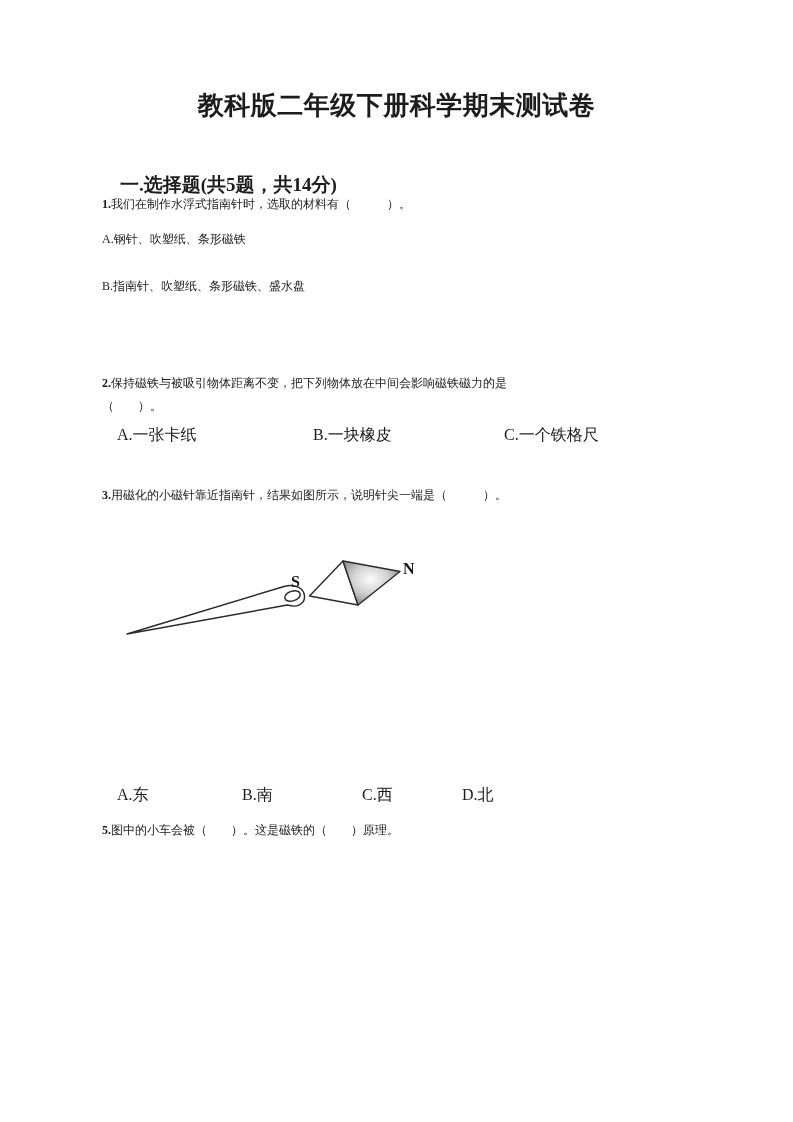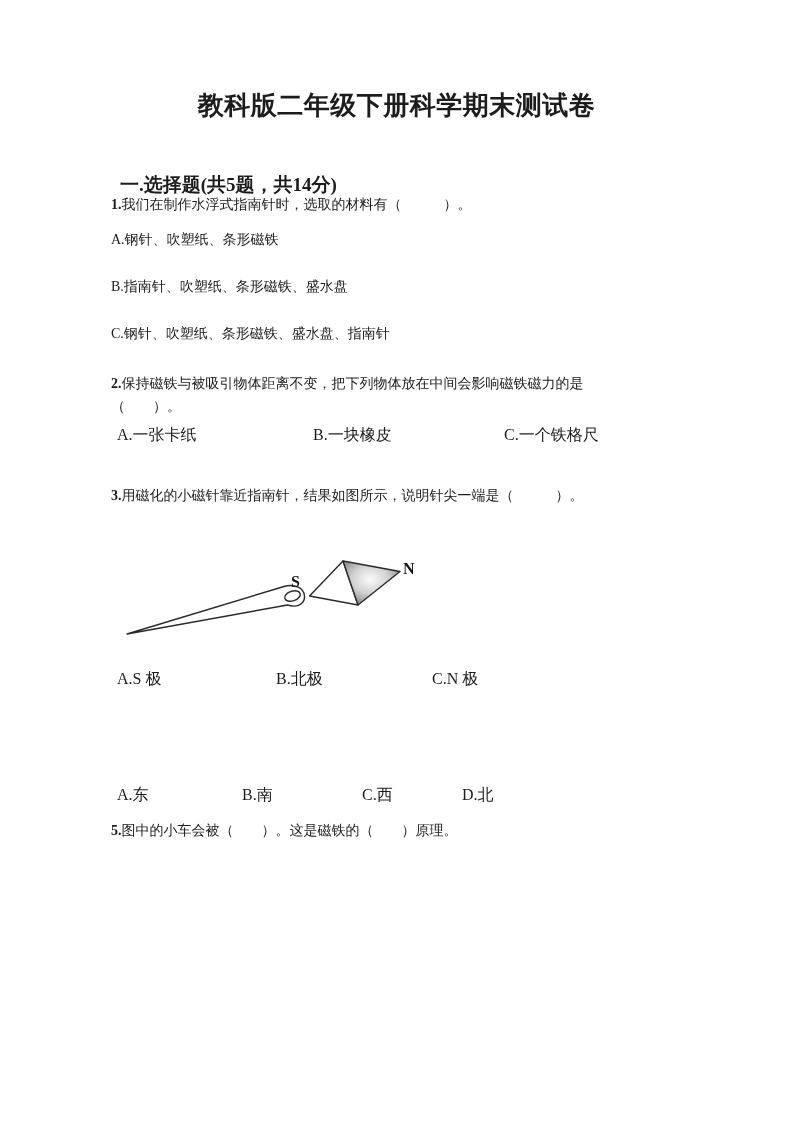--- a/index.html
+++ b/index.html
@@ -28,22 +28,22 @@
     margin: 0;
   }
   .section-heading {
     left: 120px;
     top: 144px;
     font-size: 19px;
     font-weight: bold;
     margin-top: 28px;
   }
   .body-text {
-    left: 111px;
-    font-size: 14px;
+    left: 102px;
+    font-size: 12px;
     line-height: 23px;
     width: 562px;
   }
   .qnum { font-weight: bold; }
   .prewrap { white-space: pre-line; }
   .opt-row {
     left: 117px;
     font-size: 16px;
     line-height: 23px;
     width: 600px;
@@ -77,21 +77,20 @@
 
   <h1 class="abs title">教科版二年级下册科学期末测试卷</h1>
 
   <div class="abs section-heading">一.选择题(共5题，共14分)</div>
 
   <div class="abs body-text" style="top:193px">
     <span class="qnum">1.</span><span>我们在制作水浮式指南针时，选取的材料有（　　　）。</span>
   </div>
   <div class="abs body-text" style="top:275px">B.指南针、吹塑纸、条形磁铁、盛水盘</div>
   <div class="abs body-text" style="top:228px">A.钢针、吹塑纸、条形磁铁</div>
-  <div class="abs body-text" style="top:322px">C.钢针、吹塑纸、条形磁铁、盛水盘、指南针</div>
 
   <div class="abs body-text" style="top:372px">
     <span class="qnum">2.</span><span class="prewrap">保持磁铁与被吸引物体距离不变，把下列物体放在中间会影响磁铁磁力的是
 （　　）。</span>
   </div>
   <div class="abs opt-row" style="top:423px">
     <span class="w196">A.一张卡纸</span><span class="w191">B.一块橡皮</span><span>C.一个铁格尺</span>
   </div>
 
   <div class="abs body-text" style="top:484px">
@@ -115,23 +114,20 @@
       <polygon points="191.5,53 225,18 240,62" fill="#ffffff" stroke="#2a2a2a" stroke-width="1.4" stroke-linejoin="round"></polygon>
 
       <polygon points="225,18 282,28.5 240,62" fill="url(#kiteShade)" stroke="#2a2a2a" stroke-width="1.4" stroke-linejoin="round"></polygon>
 
       <text x="173" y="44">S</text>
 
       <text x="285" y="31">N</text>
     </svg>
   </div>
 
-  <div class="abs opt-row" style="top:667px">
-    <span class="w159">A.S 极</span><span class="w156">B.北极</span><span>C.N 极</span>
-  </div>
 
   <div class="abs opt-row" style="top:783px">
     <span class="w125">A.东</span><span class="w120">B.南</span><span class="w100">C.西</span><span>D.北</span>
   </div>
 
   <div class="abs body-text" style="top:819px">
     <span class="qnum">5.</span><span>图中的小车会被（　　）。这是磁铁的（　　）原理。</span>
   </div>
 
 </div>

